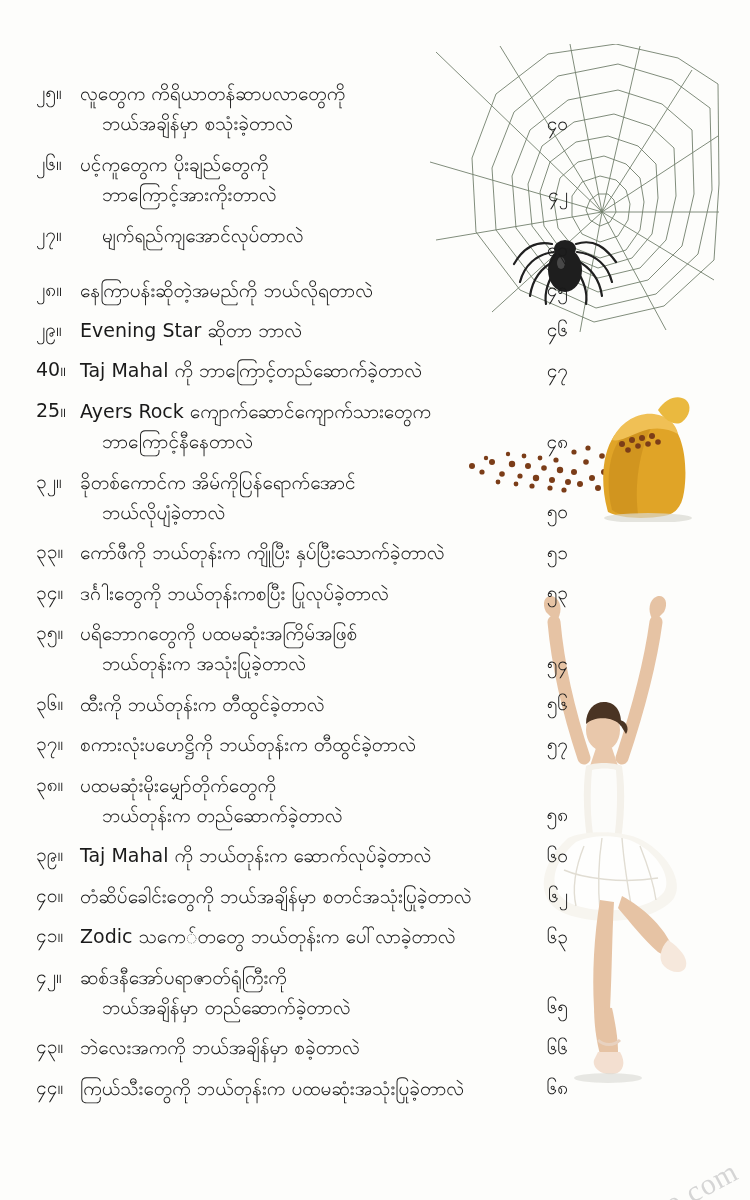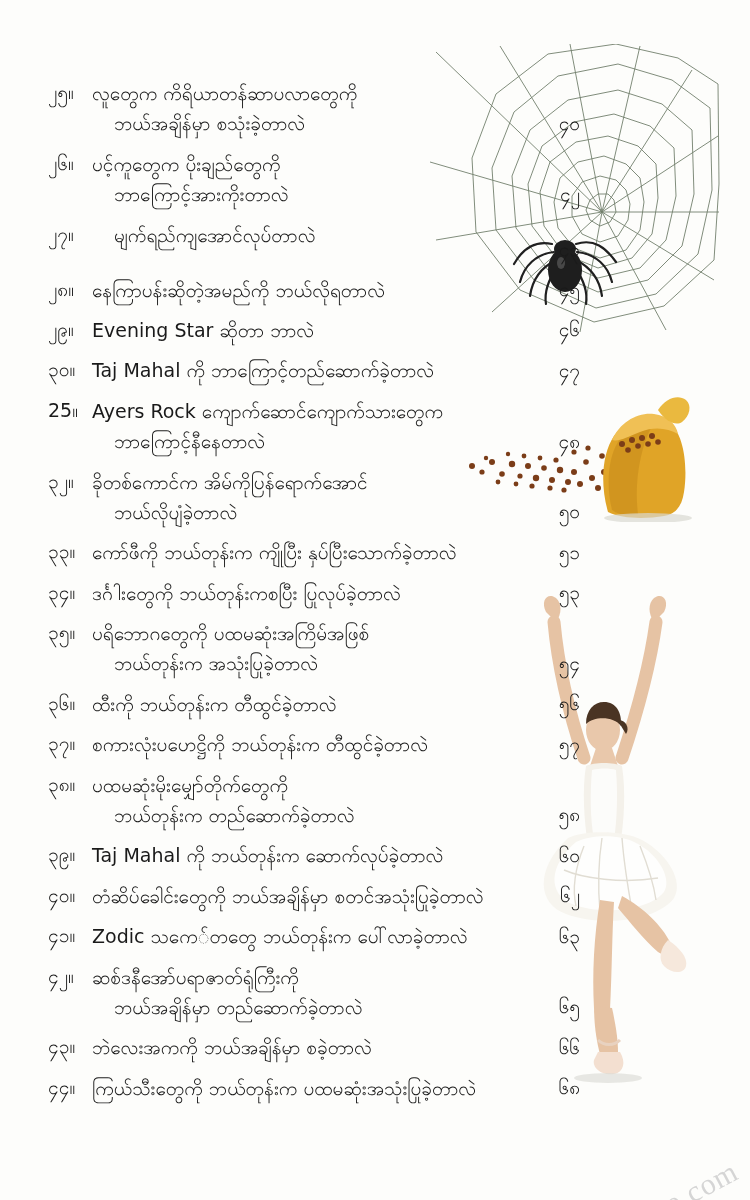--- a/index.html
+++ b/index.html
@@ -42,21 +42,21 @@
     transform: rotate(-28deg);
     transform-origin: 100% 100%;
     letter-spacing: 1px;
     white-space: nowrap;
     opacity: .85;
   }
 
   
   .toc {
     position: absolute;
-    left: 12px;
+    left: 0;
     top: 78px;
     width: 596px;
     padding: 0 28px 0 36px;
   }
 
   .entry {
     display: flex;
     align-items: flex-start;
     justify-content: space-between;
     margin-bottom: 10px;
@@ -297,21 +297,21 @@
     <div class="entry">
       <div class="entry-body">
         <span class="num">၂၉။</span>
         <span class="text latin">Evening Star ဆိုတာ ဘာလဲ</span>
       </div>
       <span class="page-no">၄၆</span>
     </div>
 
     <div class="entry">
       <div class="entry-body">
-        <span class="num">၃၀။</span>
+        <span class="num">40။</span>
         <span class="text latin">Taj Mahal ကို ဘာကြောင့်တည်ဆောက်ခဲ့တာလဲ</span>
       </div>
       <span class="page-no">၄၇</span>
     </div>
 
     <div class="entry two-line">
       <div class="entry-body">
         <span class="num">25။</span>
         <span class="text latin">
           <span>Ayers Rock ကျောက်ဆောင်ကျောက်သားတွေက</span>

